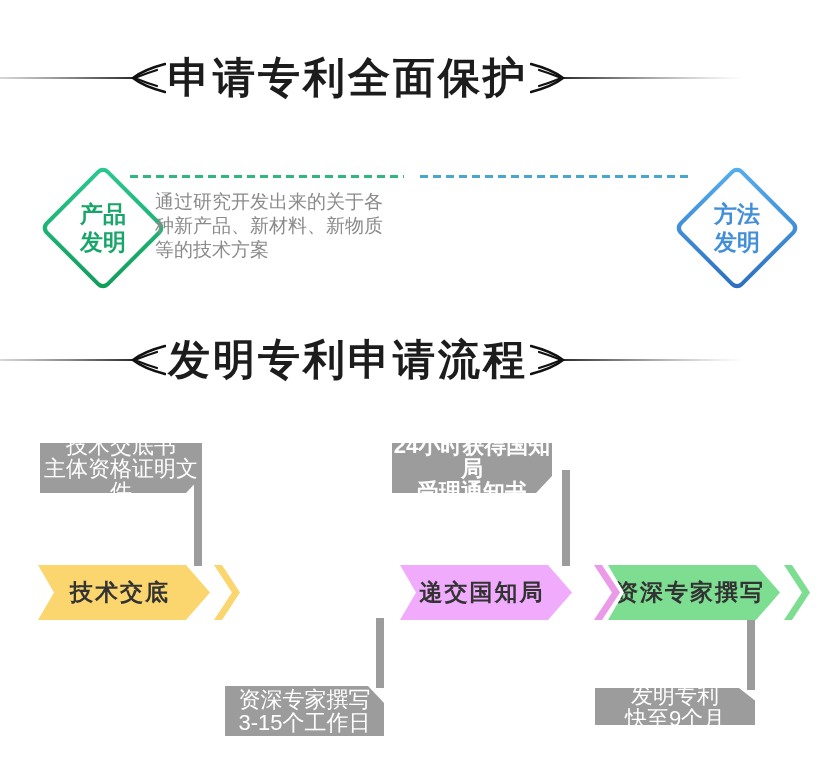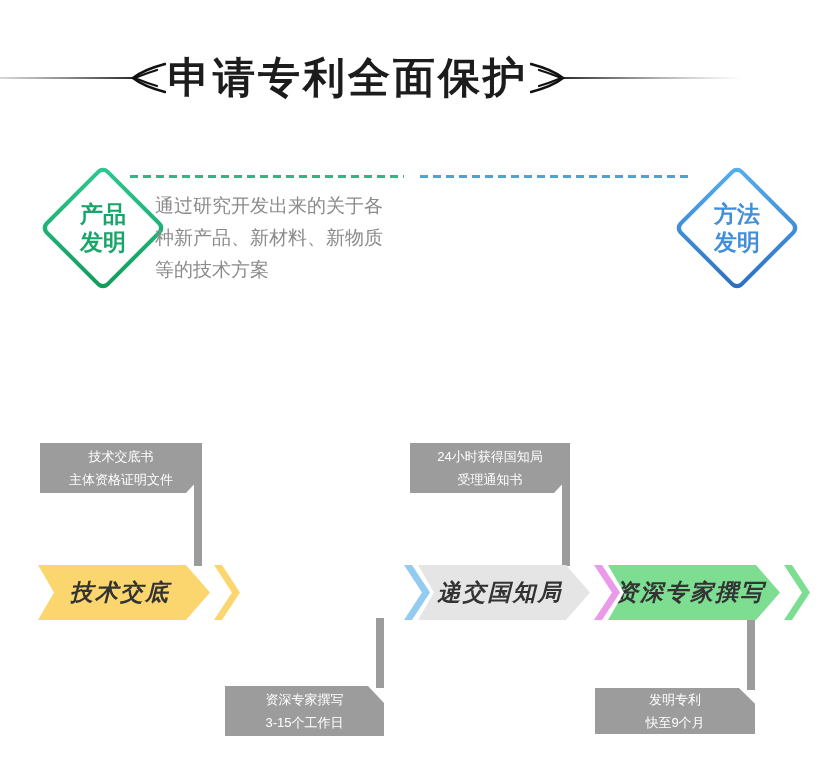--- a/index.html
+++ b/index.html
@@ -21,50 +21,50 @@
   .diamond .dlabel { transform:rotate(-45deg); font-size:23px; font-weight:bold; line-height:28px; text-align:center; white-space:pre-line; }
   #diamond-product { left:58px; top:183px; background:linear-gradient(135deg,#2cc993,#109c58); }
   #diamond-product .dlabel { color:#17a56a; }
   #diamond-method  { left:692px; top:183px; background:linear-gradient(135deg,#56b0ef,#2b6dc0); }
   #diamond-method .dlabel { color:#418ed9; }
 
   .dash { position:absolute; height:3px; top:175px; }
   #dash-green { left:130px; width:274px; background:repeating-linear-gradient(90deg,#2eb87d 0 8px,transparent 8px 13px); }
   #dash-blue  { left:420px; width:272px; background:repeating-linear-gradient(90deg,#49a7cf 0 8px,transparent 8px 13px); }
 
-  .para { position:absolute; font-size:19px; color:#8b8b8b; line-height:32px; white-space:pre-line; }
+  .para { position:absolute; font-size:19px; color:#8b8b8b; line-height:24px; white-space:pre-line; }
   #para-product { left:155px; top:190px; width:270px; }
   #para-method  { left:430px; top:193px; width:290px; }
 
   
   .connector { position:absolute; width:8px; background:#9c9c9c; z-index:1; }
   #conn1 { left:194px; top:470px; height:96px; }
   #conn2 { left:562px; top:470px; height:96px; }
   #conn3 { left:376px; top:618px; height:70px; }
   #conn4 { left:747px; top:618px; height:72px; }
 
-  .callout { position:absolute; background:#9c9c9c; color:#fff; font-size:13px; line-height:23px;
+  .callout { position:absolute; background:#9c9c9c; color:#fff; font-size:22px; line-height:23px;
              text-align:center; white-space:pre-line; display:flex; align-items:center; justify-content:center; z-index:2; }
   .callout.cut-br { clip-path:polygon(0 0,100% 0,100% 66%,calc(100% - 16px) 100%,0 100%); }
   .callout.cut-tr { clip-path:polygon(0 0,calc(100% - 16px) 0,100% 34%,100% 100%,0 100%); }
   #callout-t1 { left:40px;  top:443px; width:162px; height:50px; }
-  #callout-t2 { left:410px; top:443px; width:160px; height:50px; }
+  #callout-t2 { left:392px; top:443px; width:160px; height:50px;font-weight:bold; }
   #callout-b1 { left:225px; top:686px; width:159px; height:50px; }
-  #callout-b2 { left:595px; top:688px; width:160px; height:46px; }
+  #callout-b2 { left:595px; top:688px; width:160px; height:37px; }
 
   .step { position:absolute; top:565px; width:172px; height:55px; z-index:3;
           clip-path:polygon(0 0,148px 0,172px 50%,148px 100%,0 100%,16px 50%);
           display:flex; align-items:center; justify-content:center;
           padding-left:16px; padding-right:24px; }
-  .step .slabel { font-size:23px; font-weight:bold; color:#333; letter-spacing:2px; white-space:nowrap;font-style:italic; }
+  .step .slabel { font-size:23px; font-weight:bold; color:#333; letter-spacing:2px; white-space:nowrap; }
   .accent { position:absolute; top:565px; width:26px; height:55px; z-index:3;
             clip-path:polygon(0 0,8px 0,26px 50%,8px 100%,0 100%,18px 50%); }
   #step1 { left:38px;  background:#fbd56d; } #accent1 { left:214px; background:#fbd56d; }
   #step2 { left:228px; background:#93cbf1; } #accent2 { left:404px; background:#93cbf1; }
-  #step3 { left:418px; background:#e5e5e5; } #accent3 { left:594px; background:#eb9ae9; }
+  #step3 { left:400px; background:#f0abfc; } #accent3 { left:594px; background:#eb9ae9; }
   #step4 { left:608px; background:#7dde92; } #accent4 { left:784px; background:#7dde92; }
 </style>
 </head>
 <body>
 
 <div class="page">
 
   <div class="title-row" id="title1">
     <svg class="orn" viewBox="0 0 212 36">
       <defs>
@@ -97,20 +97,33 @@
 等的技术方案</div>
 
   <div class="dash" id="dash-blue"></div>
   <div class="diamond" id="diamond-method">
     <div class="inner">
       <div class="dlabel">方法
 发明</div>
     </div>
   </div>
 
+  <div class="title-row" id="title2">
+    <svg class="orn" viewBox="0 0 212 36">
+      <rect x="0" y="17" width="180" height="2" fill="url(#ornfade)"></rect>
+      <path d="M211,4 C192,9 184,14 179,18 C184,22 192,27 211,32" fill="none" stroke="#111" stroke-width="2.6" stroke-linecap="round"></path>
+      <path d="M203,10 C190,14 186,16 181,18 C186,20 190,22 203,26" fill="none" stroke="#111" stroke-width="2.2" stroke-linecap="round"></path>
+    </svg>
+    <h1>发明专利申请流程</h1>
+    <svg class="orn flip" viewBox="0 0 212 36">
+      <rect x="0" y="17" width="180" height="2" fill="url(#ornfade)"></rect>
+      <path d="M211,4 C192,9 184,14 179,18 C184,22 192,27 211,32" fill="none" stroke="#111" stroke-width="2.6" stroke-linecap="round"></path>
+      <path d="M203,10 C190,14 186,16 181,18 C186,20 190,22 203,26" fill="none" stroke="#111" stroke-width="2.2" stroke-linecap="round"></path>
+    </svg>
+  </div>
 
   <div class="connector" id="conn1"></div>
   <div class="connector" id="conn2"></div>
   <div class="connector" id="conn3"></div>
   <div class="connector" id="conn4"></div>
 
   <div class="callout cut-br" id="callout-t1">技术交底书
 主体资格证明文件</div>
   <div class="callout cut-br" id="callout-t2">24小时获得国知局
 受理通知书</div>

